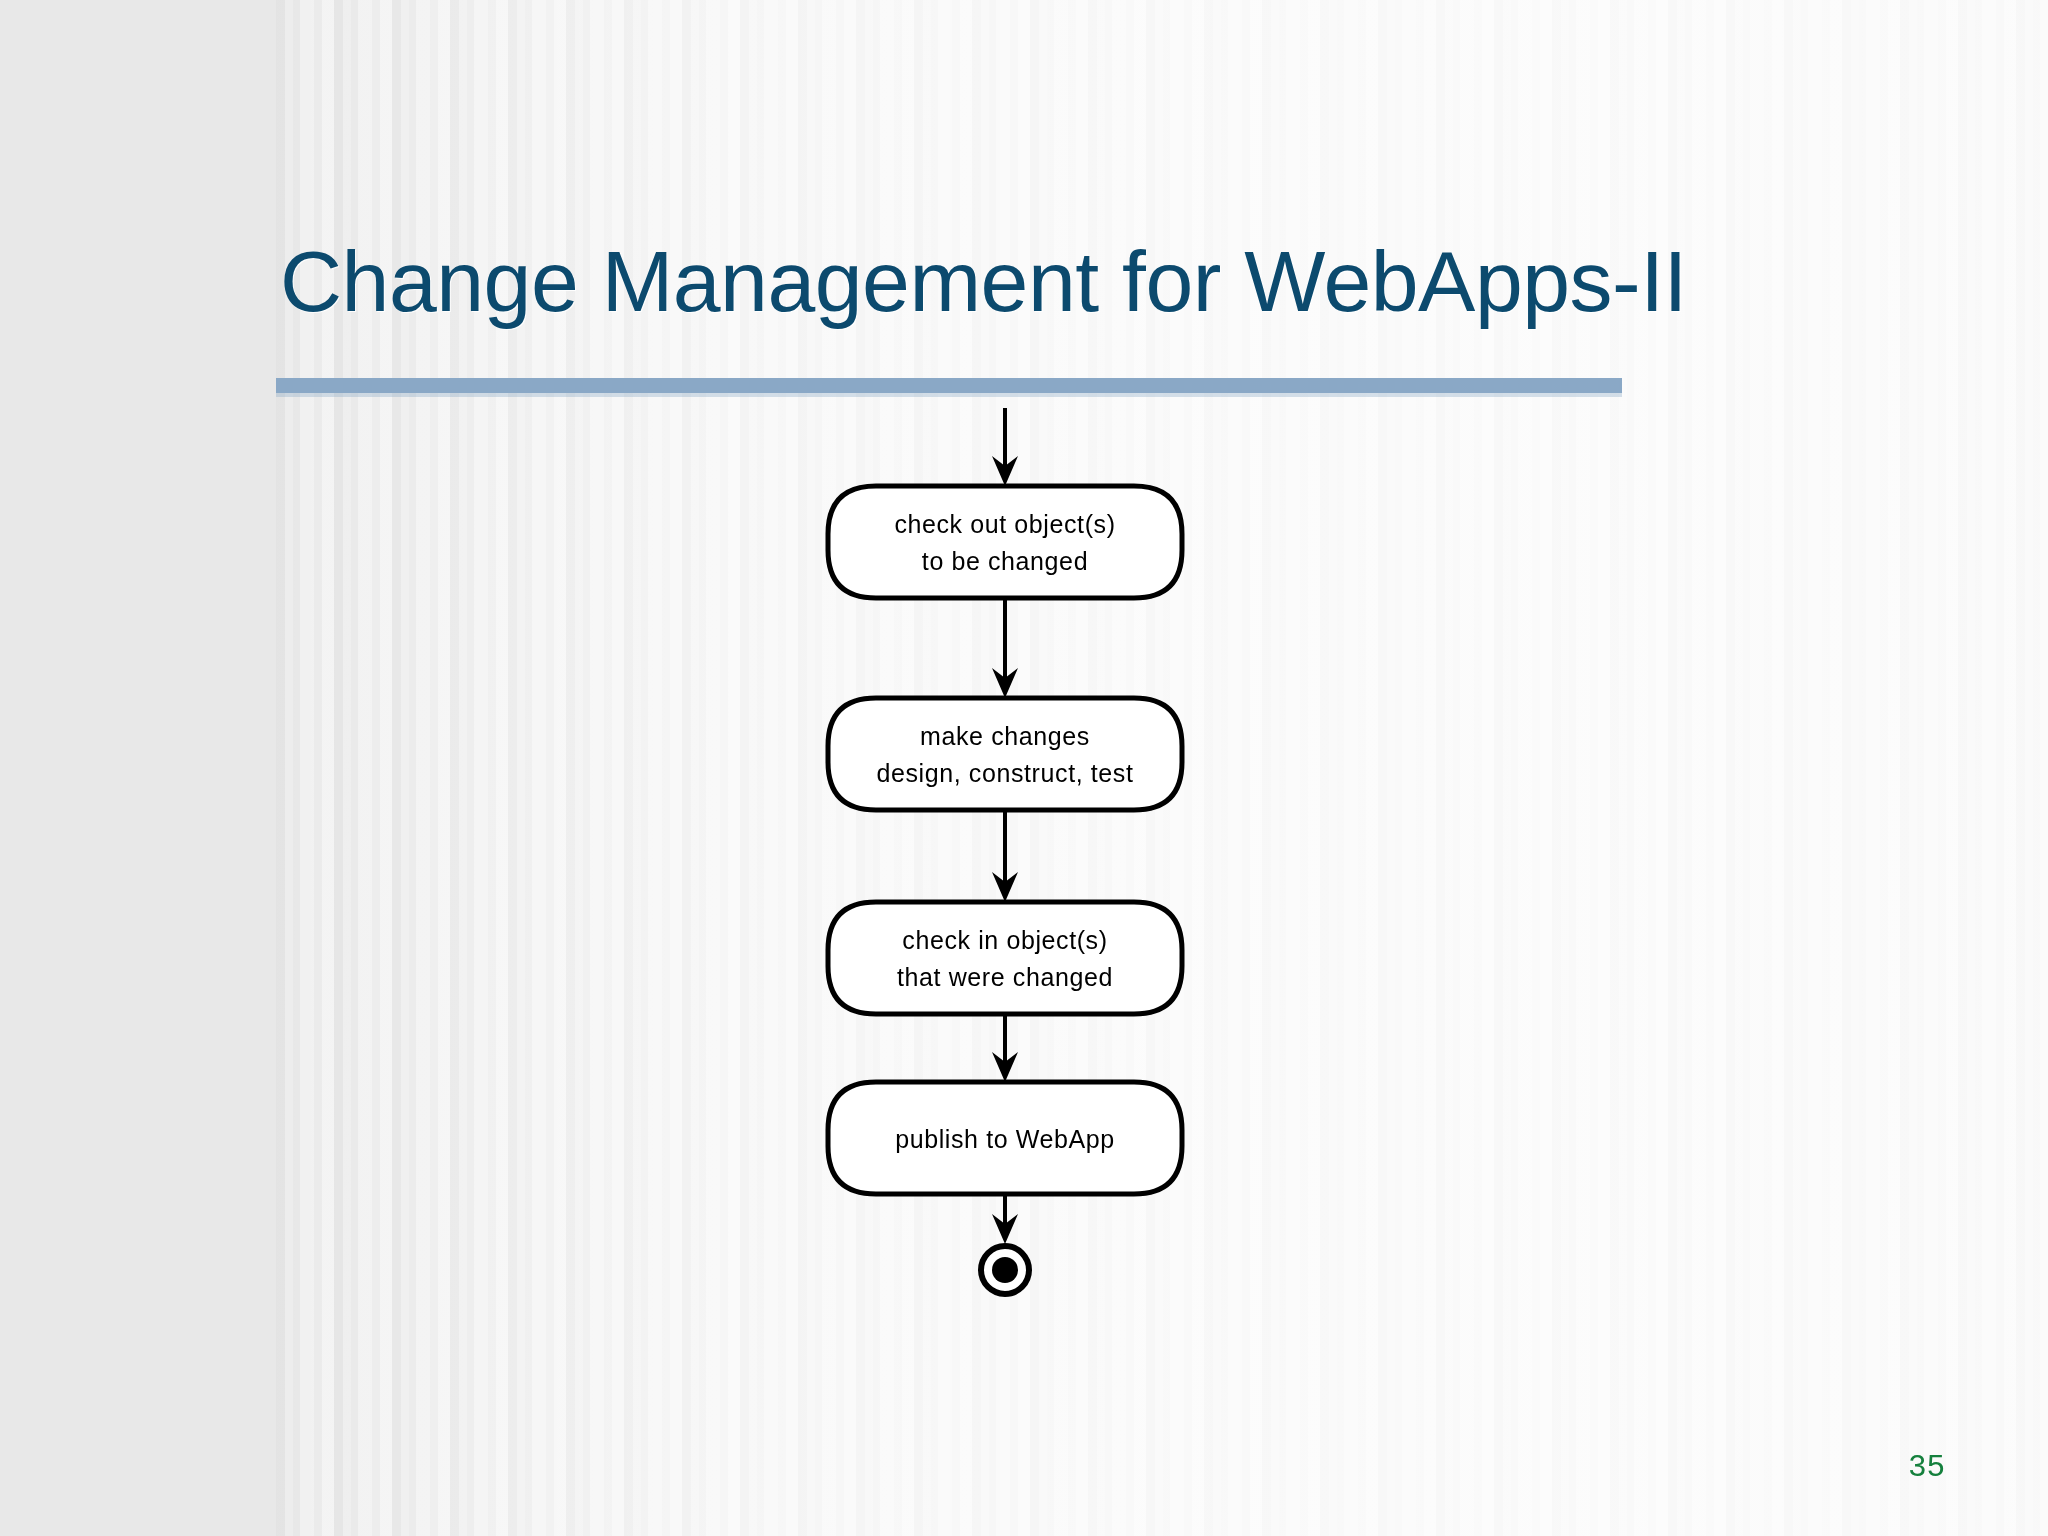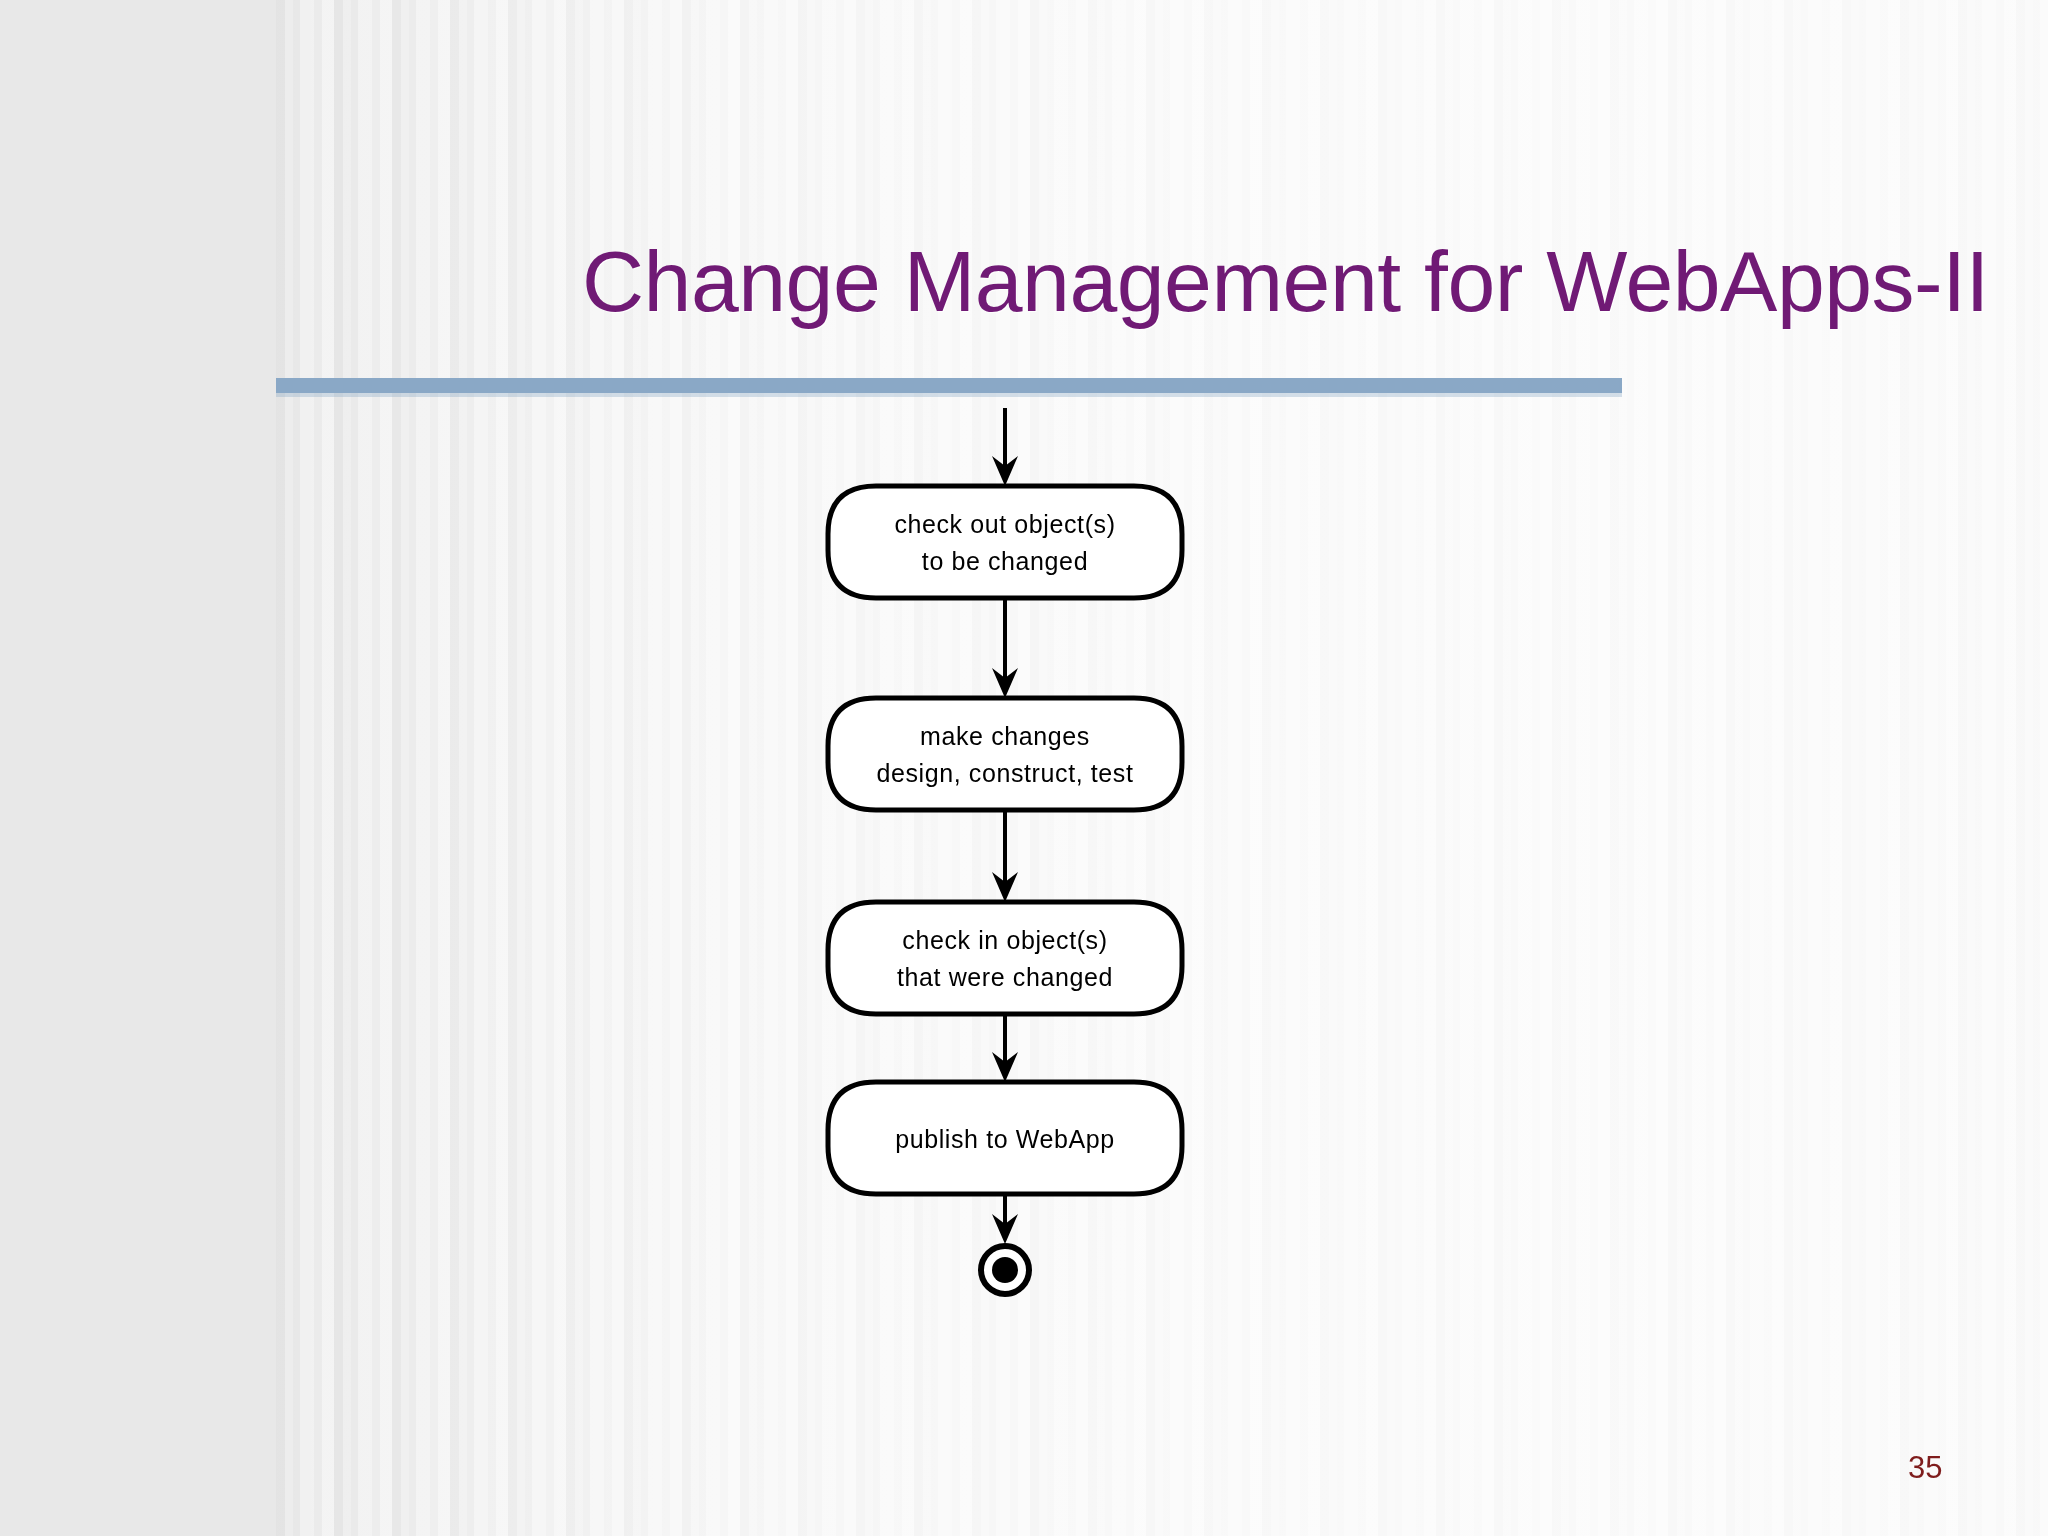--- a/index.html
+++ b/index.html
@@ -58,30 +58,29 @@
       rgba(255,255,255,0.62) 26%,
       rgba(255,255,255,0.74) 50%,
       rgba(255,255,255,0.78) 75%,
       rgba(255,255,255,0.74) 100%);
     pointer-events: none;
   }
 
   
   .title {
     position: absolute;
-    left: 269px;
+    left: 280px;
     top: 238px;
     width: 1720px;
     font-size: 86px;
     line-height: 1.0;
-    color: #701a75;
+    color: #0c4a6e;
     letter-spacing: -0.5px;
     white-space: nowrap;
     text-shadow: 1px 1px 0 rgba(255,255,255,0.85);
-    text-align: right;
   }
 
   .title-rule {
     position: absolute;
     left: 276px;
     top: 378px;
     width: 1346px;
     height: 15px;
     background: #8aa8c6;
   }
@@ -111,21 +110,22 @@
     text-anchor: middle;
     letter-spacing: 0.6px;
   }
 
   
   .page-number {
     position: absolute;
     left: 1908px;
     top: 1450px;
     font-size: 31px;
-    color: #7f1d1d;
+    color: #15803d;
+    font-family: Liberation Mono, monospace;
   }
 </style>
 </head>
 <body>
 
 <div id="slide">
 
   <div class="left-band"></div>
   <div class="stripes"></div>
   <div class="stripes-wash"></div>

